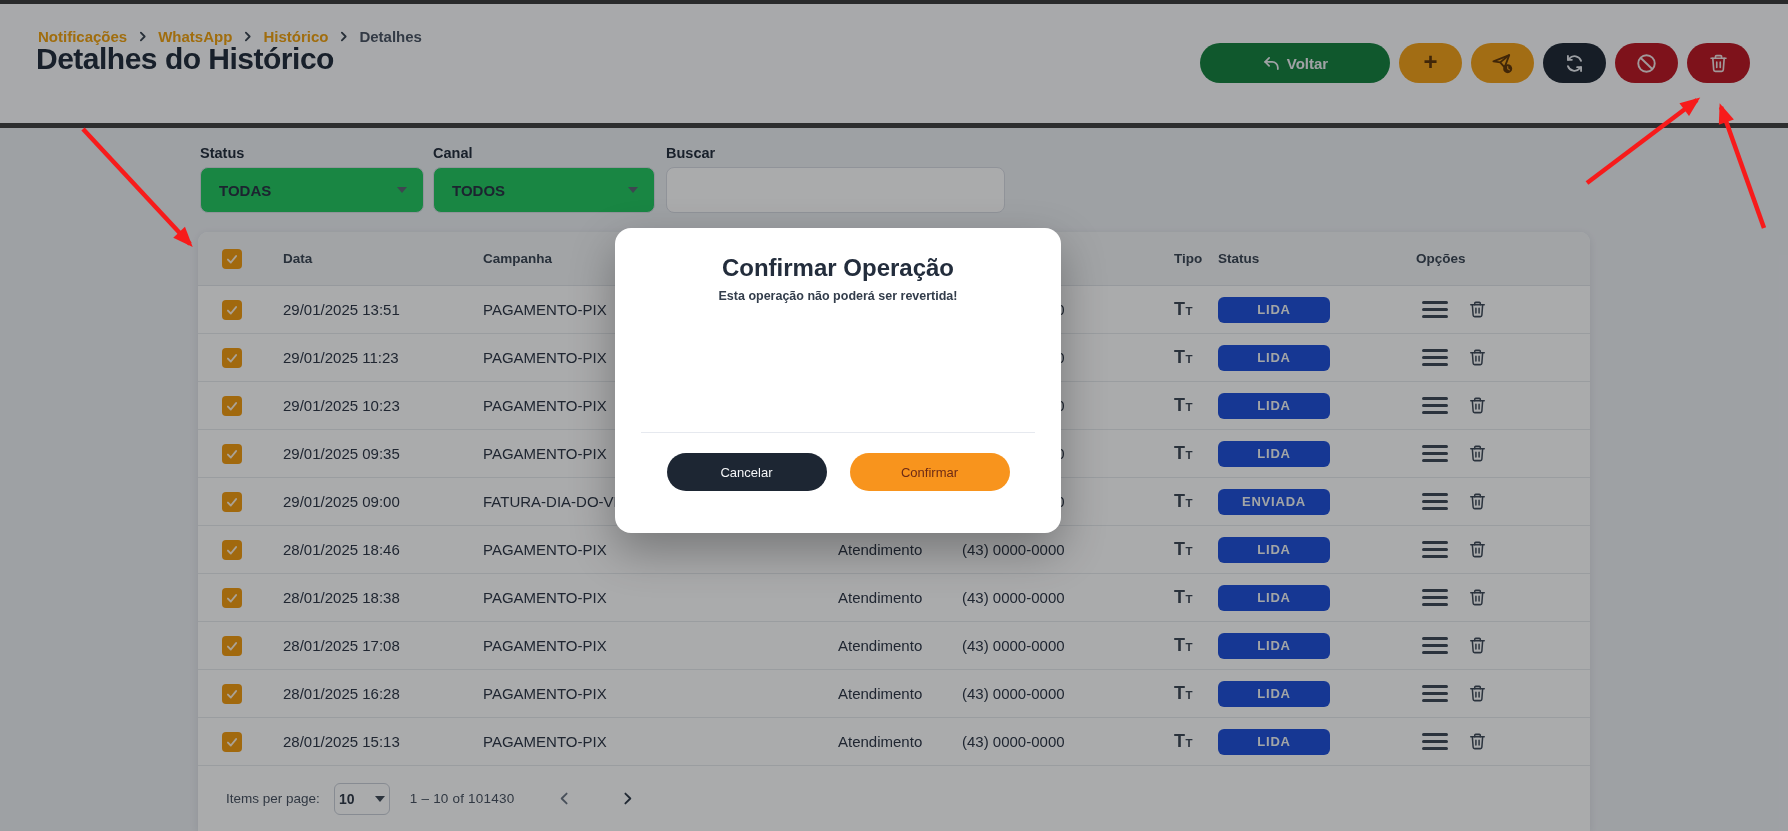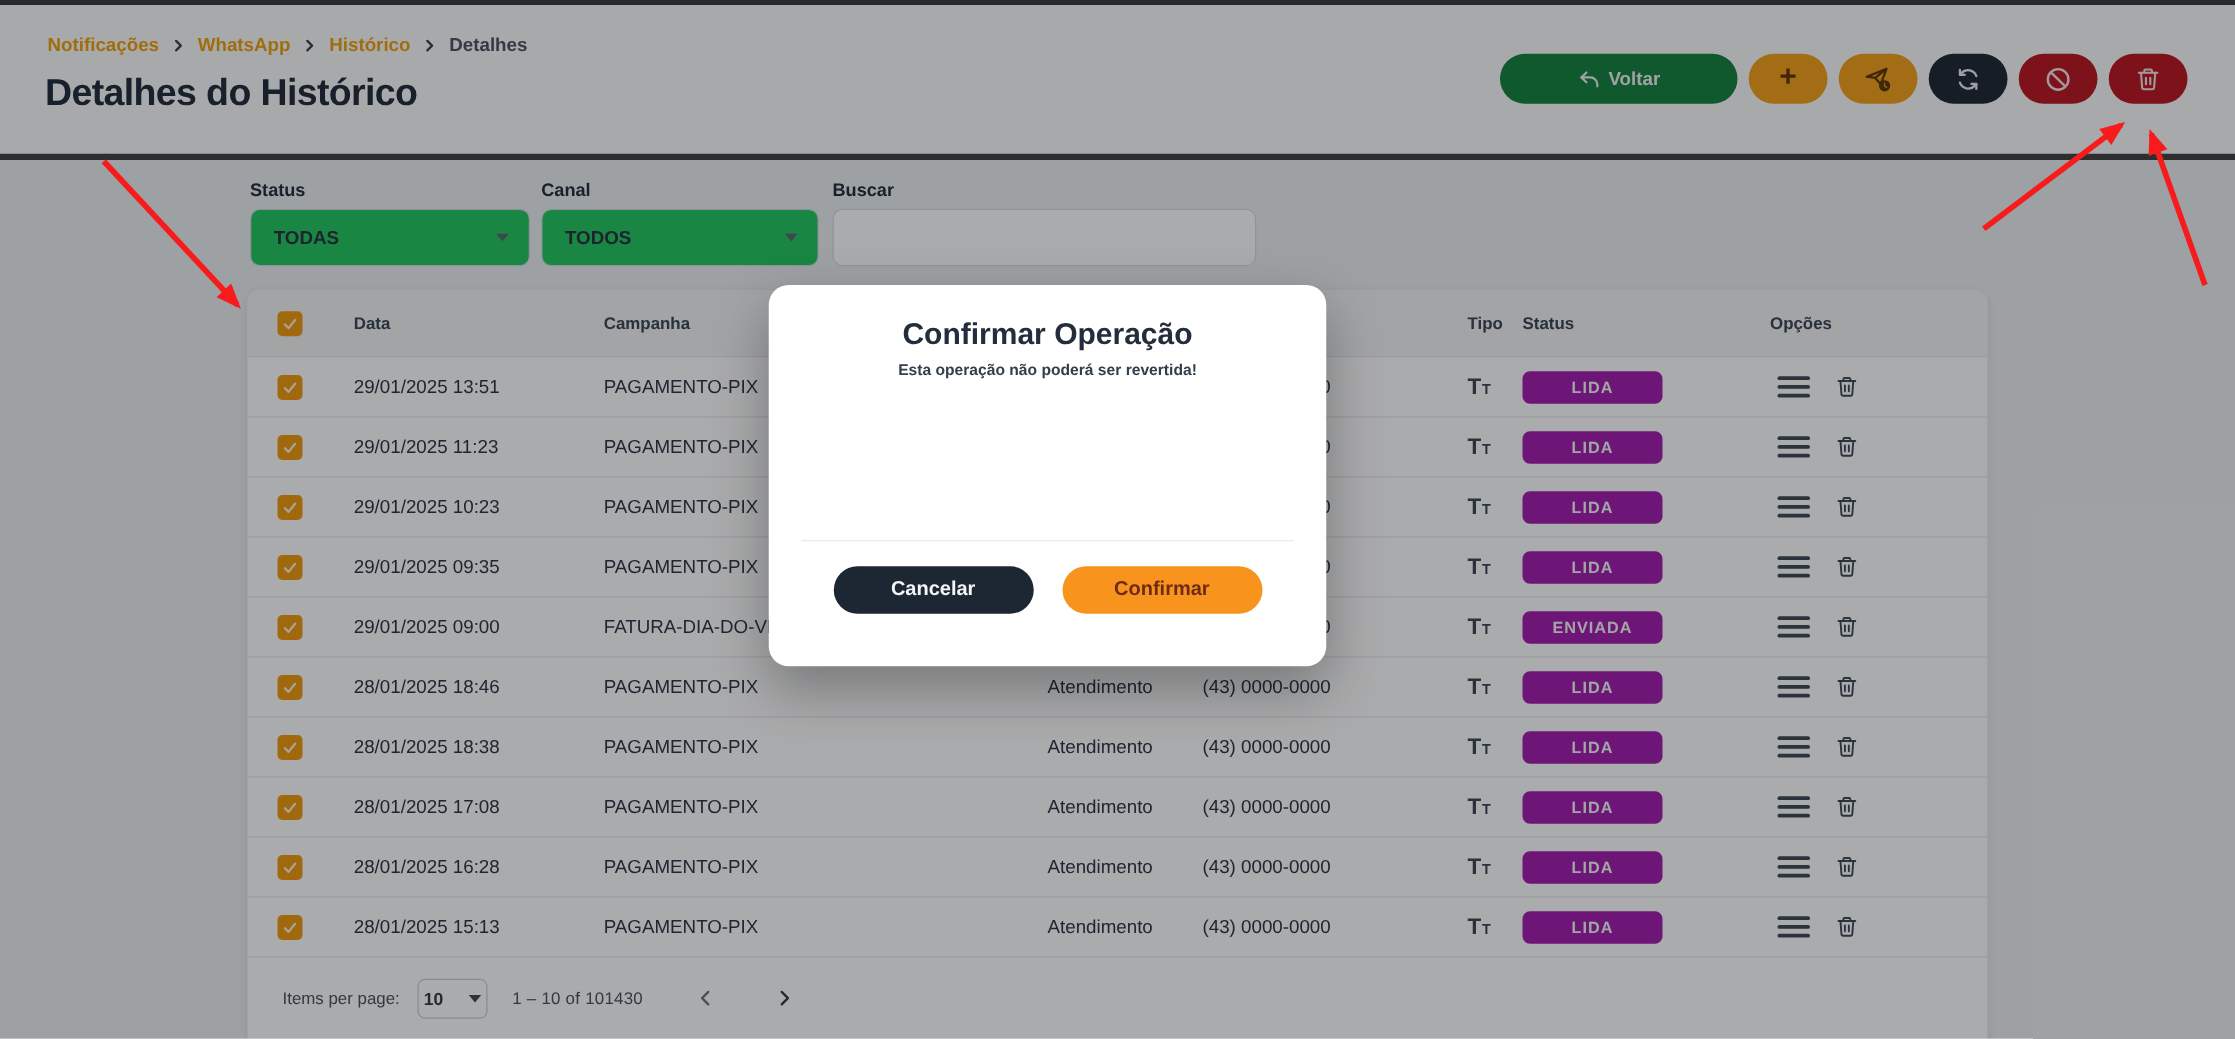--- a/index.html
+++ b/index.html
@@ -6,21 +6,21 @@
   body { font-family:"Liberation Sans", sans-serif; }
   .stage { position:relative; width:1788px; height:831px; overflow:hidden; background:#eceef2; }
 
   
   .topstrip { position:absolute; top:0; left:0; right:0; height:4px; background:#3a3a3a; z-index:6; }
   .appheader { position:absolute; top:0; left:0; right:0; height:128px; background:#fafbfc; border-bottom:5px solid #404040; }
   .breadcrumb { position:absolute; left:38px; top:28px; display:flex; align-items:center; gap:9px; font-size:15px; font-weight:700; }
   .bc-link { color:#efa00f; cursor:pointer; text-decoration:none; }
   .bc-sep svg { width:13px; height:13px; display:block; }
   .bc-current { color:#495362; }
-  h1.title { position:absolute; left:36px; top:58px; font-size:30px; font-weight:800; letter-spacing:-0.5px; color:#212b3a; }
+  h1.title { position:absolute; left:36px; top:42px; font-size:30px; font-weight:800; letter-spacing:-0.5px; color:#212b3a; }
   .actions { position:absolute; right:38px; top:43px; display:flex; align-items:center; gap:9px; }
   .btn { border:none; cursor:pointer; display:flex; align-items:center; justify-content:center; height:40px; border-radius:20px; font-family:inherit; }
   .btn-voltar { width:190px; background:#15803d; color:#eef0f3; font-size:15px; font-weight:700; gap:6px; }
   .pill { width:63px; }
   .pill.orange { background:#f2a018; color:#5e3506; }
   .pill.navy { background:#1d2633; color:#e9ecf0; }
   .pill.red { background:#bb1622; color:#f3e8e8; }
   .plus-glyph { font-size:24px; font-weight:600; line-height:1; margin-top:-2px; }
   .icon svg { display:block; }
 
@@ -35,21 +35,21 @@
   
   .card { position:absolute; left:198px; top:232px; width:1392px; height:599px; background:#fdfdfe; border-radius:10px 10px 0 0; box-shadow:0 2px 8px rgba(25,35,55,0.10); }
   .grid-cols { display:grid; grid-template-columns:85px 200px 355px 124px 212px 44px 198px 1fr; align-items:center; }
   .thead { height:54px; background:#f1f3f5; border-bottom:1px solid #dfe2e7; border-radius:10px 10px 0 0; font-size:13.5px; font-weight:700; color:#3a4553; }
   .trow { height:48px; border-bottom:1px solid #e6e8ec; font-size:15px; color:#2c3544; }
   .cell-cb { padding-left:24px; }
   .cb { width:20px; height:20px; border-radius:4px; background:#f0990f; display:flex; align-items:center; justify-content:center; cursor:pointer; }
   .cb svg { width:14px; height:14px; }
   .tipo { display:inline-block; font-weight:800; color:#3c4654; font-size:11.5px; letter-spacing:0.5px; }
   .tipo::first-letter { font-size:18px; }
-  .badge { display:inline-block; width:112px; height:26px; line-height:26px; text-align:center; background:#a21caf; color:#f2f5f4; border-radius:6px; font-size:13px; font-weight:700; letter-spacing:0.8px; }
+  .badge { display:inline-block; width:112px; height:26px; line-height:26px; text-align:center; background:#1d4ed8; color:#f2f5f4; border-radius:6px; font-size:13px; font-weight:700; letter-spacing:0.8px; }
   .opts { display:flex; align-items:center; gap:20px; padding-left:6px; }
   .hamburger { width:26px; display:flex; flex-direction:column; gap:4.5px; cursor:pointer; }
   .hamburger i { display:block; height:2.6px; background:#3d4856; border-radius:2px; }
   .row-trash { color:#3d4856; cursor:pointer; }
   .row-trash svg { display:block; }
 
   
   .pagination { position:absolute; left:0; right:0; top:534px; height:65px; display:flex; align-items:center; padding-left:28px; color:#46505e; font-size:13.5px; }
   .pgsize { margin-left:14px; width:56px; height:32px; border:1.5px solid #c9ced6; border-radius:6px; display:flex; align-items:center; justify-content:center; gap:20px; font-size:14px; font-weight:600; color:#2f3947; cursor:pointer; background:transparent; }
   .pgsize .caret { border-top-color:#3f4956; }
@@ -58,21 +58,21 @@
   .pgchev svg { display:block; }
 
   
   .dim { position:absolute; inset:0; background:rgba(10,12,16,0.34); z-index:40; }
   .modal { position:absolute; left:615px; top:228px; width:446px; height:305px; background:#ffffff; border-radius:16px; z-index:50; box-shadow:0 18px 45px rgba(0,0,0,0.30); text-align:center; }
   .m-title { margin-top:26px; font-size:24px; font-weight:800; color:#232d3c; }
   .m-msg { margin:13px auto 0; width:382px; font-size:17.5px; line-height:27px; color:#2c3544; }
   .m-note { margin-top:7px; font-size:12.5px; font-weight:600; color:#333d4b; }
   .m-divider { position:absolute; left:26px; right:26px; top:204px; height:1px; background:#e6e9ef; }
   .m-btns { position:absolute; top:225px; left:0; right:0; display:flex; justify-content:center; gap:23px; }
-  .m-btn { width:160px; height:38px; border:none; border-radius:19px; font-size:16px; font-weight:700; font-family:inherit; cursor:pointer; }
+  .m-btn { width:160px; height:38px; border:none; border-radius:19px; font-size:13px; font-weight:400; font-family:inherit; cursor:pointer; }
   .m-cancel { background:#1d2633; color:#f4f5f7; }
   .m-confirm { background:#f8941d; color:#6e2b15; }
   .arrows { position:absolute; inset:0; z-index:60; pointer-events:none; }
 </style>
 </head>
 <body>
 
 <div class="stage">
   <div class="page">
     <div class="topstrip"></div>

